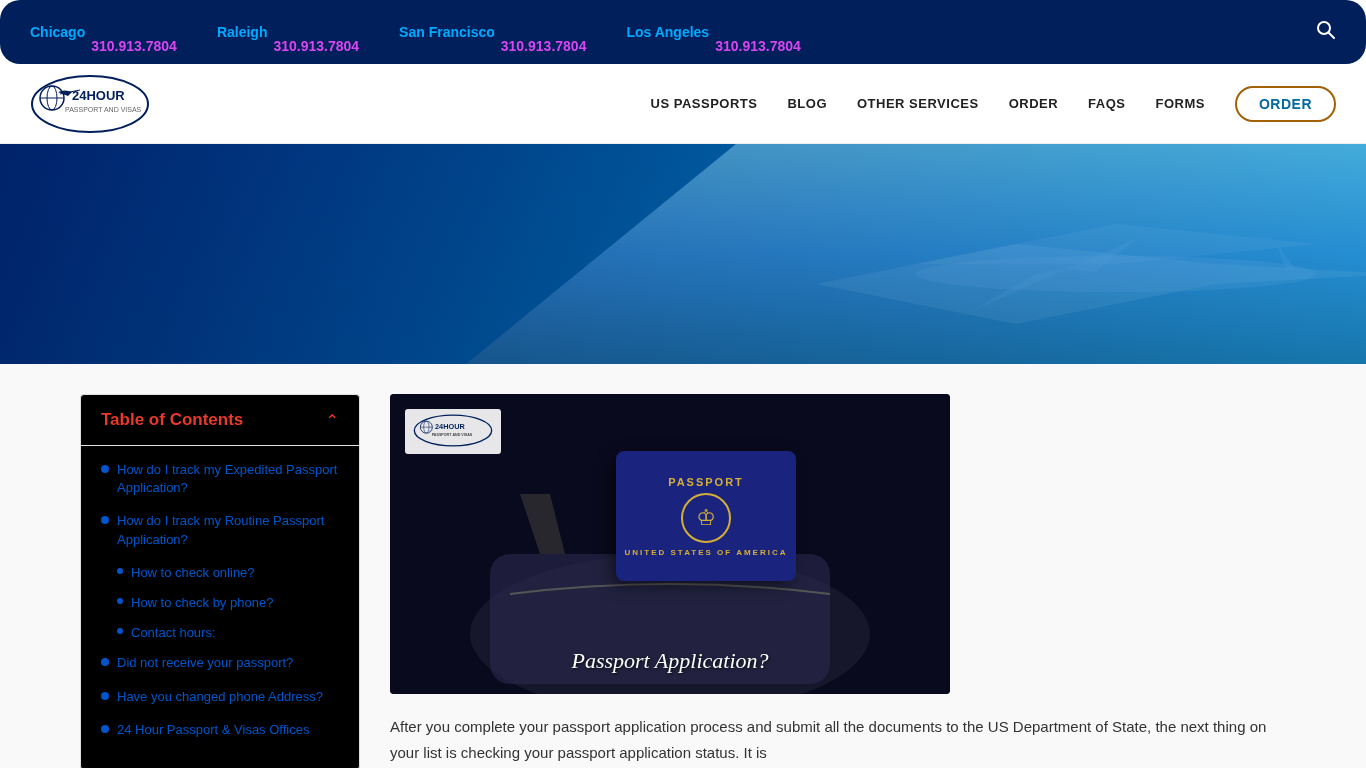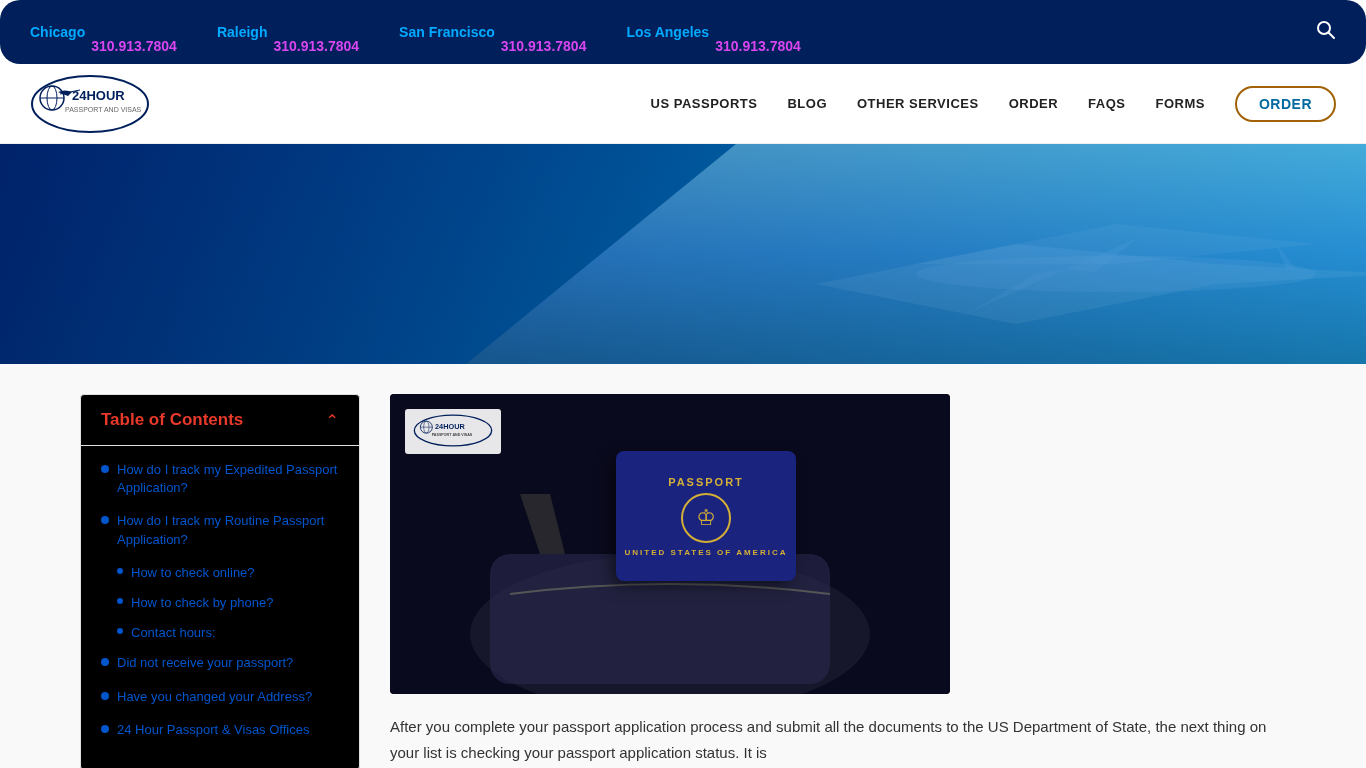--- a/index.html
+++ b/index.html
@@ -406,21 +406,21 @@
           <span>Contact hours:</span>
         </div>
 
         <div class="toc-item">
           <div class="toc-bullet"></div>
           <span>Did not receive your passport?</span>
         </div>
 
         <div class="toc-item">
           <div class="toc-bullet"></div>
-          <span>Have you changed your Address?</span>
+          <span>Have you changed phone Address?</span>
         </div>
 
         <div class="toc-item">
           <div class="toc-bullet"></div>
           <span>24 Hour Passport &amp; Visas Offices</span>
         </div>
 
       </div>
     </div>
   </div>
@@ -455,20 +455,21 @@
             <circle cx="20" cy="20" r="9" fill="none" stroke="#001f5b" stroke-width="1.2"></circle>
             <ellipse cx="20" cy="20" rx="4" ry="9" fill="none" stroke="#001f5b" stroke-width="0.8"></ellipse>
             <line x1="11" y1="20" x2="29" y2="20" stroke="#001f5b" stroke-width="0.8"></line>
             <text x="33" y="23" font-size="11" font-weight="900" fill="#001f5b" font-family="Arial">24HOUR</text>
             <text x="28" y="34" font-size="5.5" fill="#444" font-family="Arial">PASSPORT AND VISAS</text>
           </svg>
         </div>
 
         <div class="image-caption">
           <br>
+          <span>Passport Application?</span>
         </div>
       </div>
     </div>
 
     <p class="article-paragraph">After you complete your passport application process and submit all the documents to the US Department of State, the next thing on your list is checking your passport application status. It is</p>
 
   </div>
 
 </div>
 

